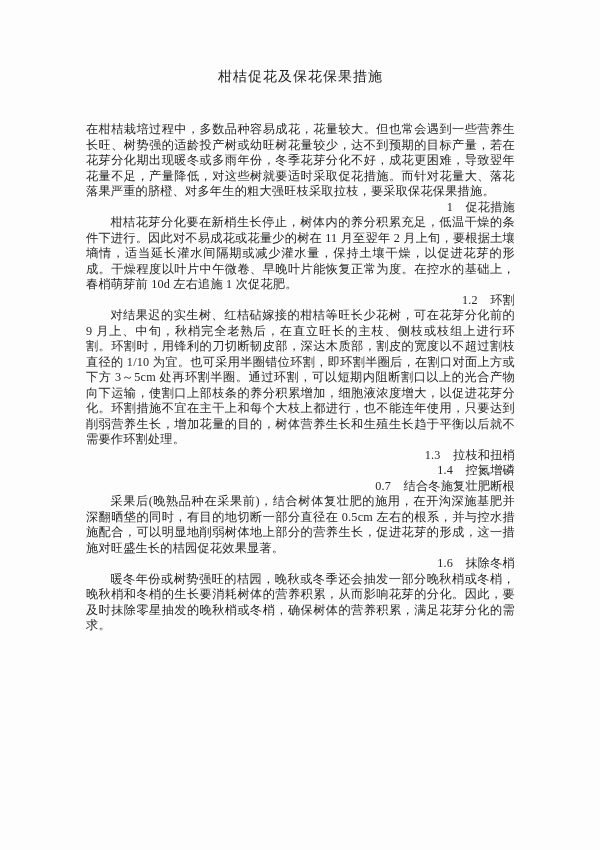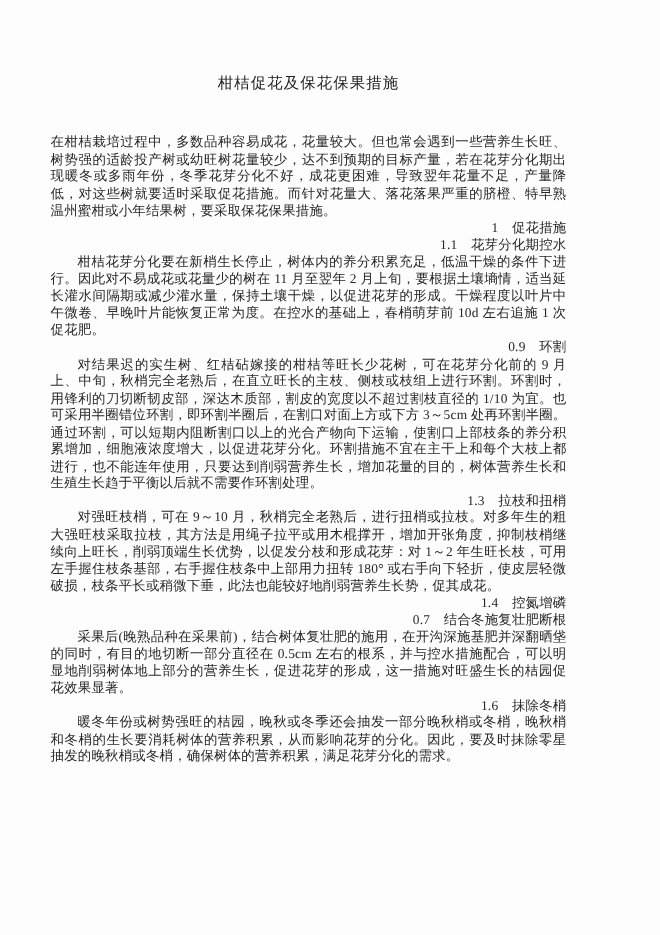--- a/index.html
+++ b/index.html
@@ -6,21 +6,21 @@
     margin: 0;
     padding: 0;
     background: #ffffff;
   }
   .sheet {
     position: relative;
     width: 600px;
     height: 850px;
     box-sizing: border-box;
     background: #fdfdfd;
-    padding: 68px 85px 0 46px;
+    padding: 68px 85px 0 86px;
     font-family: "Liberation Serif", "DejaVu Serif", serif;
     color: #262626;
     overflow: hidden;
   }
   .doc-title {
     font-size: 14px;
     font-weight: normal;
     text-align: center;
     letter-spacing: 1px;
     line-height: 18px;
@@ -43,35 +43,33 @@
     white-space: pre-wrap;
   }
 </style>
 </head>
 <body>
 
 <div class="sheet">
   <h1 class="doc-title">柑桔促花及保花保果措施</h1>
 
   <div class="doc-body">
-    <p class="no-indent">在柑桔栽培过程中，多数品种容易成花，花量较大。但也常会遇到一些营养生长旺、树势强的适龄投产树或幼旺树花量较少，达不到预期的目标产量，若在花芽分化期出现暖冬或多雨年份，冬季花芽分化不好，成花更困难，导致翌年花量不足，产量降低，对这些树就要适时采取促花措施。而针对花量大、落花落果严重的脐橙、特早熟温州蜜柑或小年结果树，要采取保花保果措施。</p>
+    <p class="no-indent">在柑桔栽培过程中，多数品种容易成花，花量较大。但也常会遇到一些营养生长旺、树势强的适龄投产树或幼旺树花量较少，达不到预期的目标产量，若在花芽分化期出现暖冬或多雨年份，冬季花芽分化不好，成花更困难，导致翌年花量不足，产量降低，对这些树就要适时采取促花措施。而针对花量大、落花落果严重的脐橙、对多年生的粗大强旺枝采取拉枝，要采取保花保果措施。</p>
 
     <p class="heading">1　促花措施</p>
 
-    <p class="heading">1.1　花芽分化期控水</p>
 
     <p class="indent">柑桔花芽分化要在新梢生长停止，树体内的养分积累充足，低温干燥的条件下进行。因此对不易成花或花量少的树在 11 月至翌年 2 月上旬，要根据土壤墒情，适当延长灌水间隔期或减少灌水量，保持土壤干燥，以促进花芽的形成。干燥程度以叶片中午微卷、早晚叶片能恢复正常为度。在控水的基础上，春梢萌芽前 10d 左右追施 1 次促花肥。</p>
 
-    <p class="heading">0.9　环割</p>
+    <p class="heading">1.2　环割</p>
 
     <p class="indent">对结果迟的实生树、红桔砧嫁接的柑桔等旺长少花树，可在花芽分化前的 9 月上、中旬，秋梢完全老熟后，在直立旺长的主枝、侧枝或枝组上进行环割。环割时，用锋利的刀切断韧皮部，深达木质部，割皮的宽度以不超过割枝直径的 1/10 为宜。也可采用半圈错位环割，即环割半圈后，在割口对面上方或下方 3～5cm 处再环割半圈。通过环割，可以短期内阻断割口以上的光合产物向下运输，使割口上部枝条的养分积累增加，细胞液浓度增大，以促进花芽分化。环割措施不宜在主干上和每个大枝上都进行，也不能连年使用，只要达到削弱营养生长，增加花量的目的，树体营养生长和生殖生长趋于平衡以后就不需要作环割处理。</p>
 
     <p class="heading">1.3　拉枝和扭梢</p>
 
-    <p class="indent">对强旺枝梢，可在 9～10 月，秋梢完全老熟后，进行扭梢或拉枝。对多年生的粗大强旺枝采取拉枝，其方法是用绳子拉平或用木棍撑开，增加开张角度，抑制枝梢继续向上旺长，削弱顶端生长优势，以促发分枝和形成花芽：对 1～2 年生旺长枝，可用左手握住枝条基部，右手握住枝条中上部用力扭转 180° 或右手向下轻折，使皮层轻微破损，枝条平长或稍微下垂，此法也能较好地削弱营养生长势，促其成花。</p>
 
     <p class="heading">1.4　控氮增磷</p>
 
 
     <p class="heading">0.7　结合冬施复壮肥断根</p>
 
     <p class="indent">采果后(晚熟品种在采果前)，结合树体复壮肥的施用，在开沟深施基肥并深翻晒垡的同时，有目的地切断一部分直径在 0.5cm 左右的根系，并与控水措施配合，可以明显地削弱树体地上部分的营养生长，促进花芽的形成，这一措施对旺盛生长的桔园促花效果显著。</p>
 
     <p class="heading">1.6　抹除冬梢</p>
 

